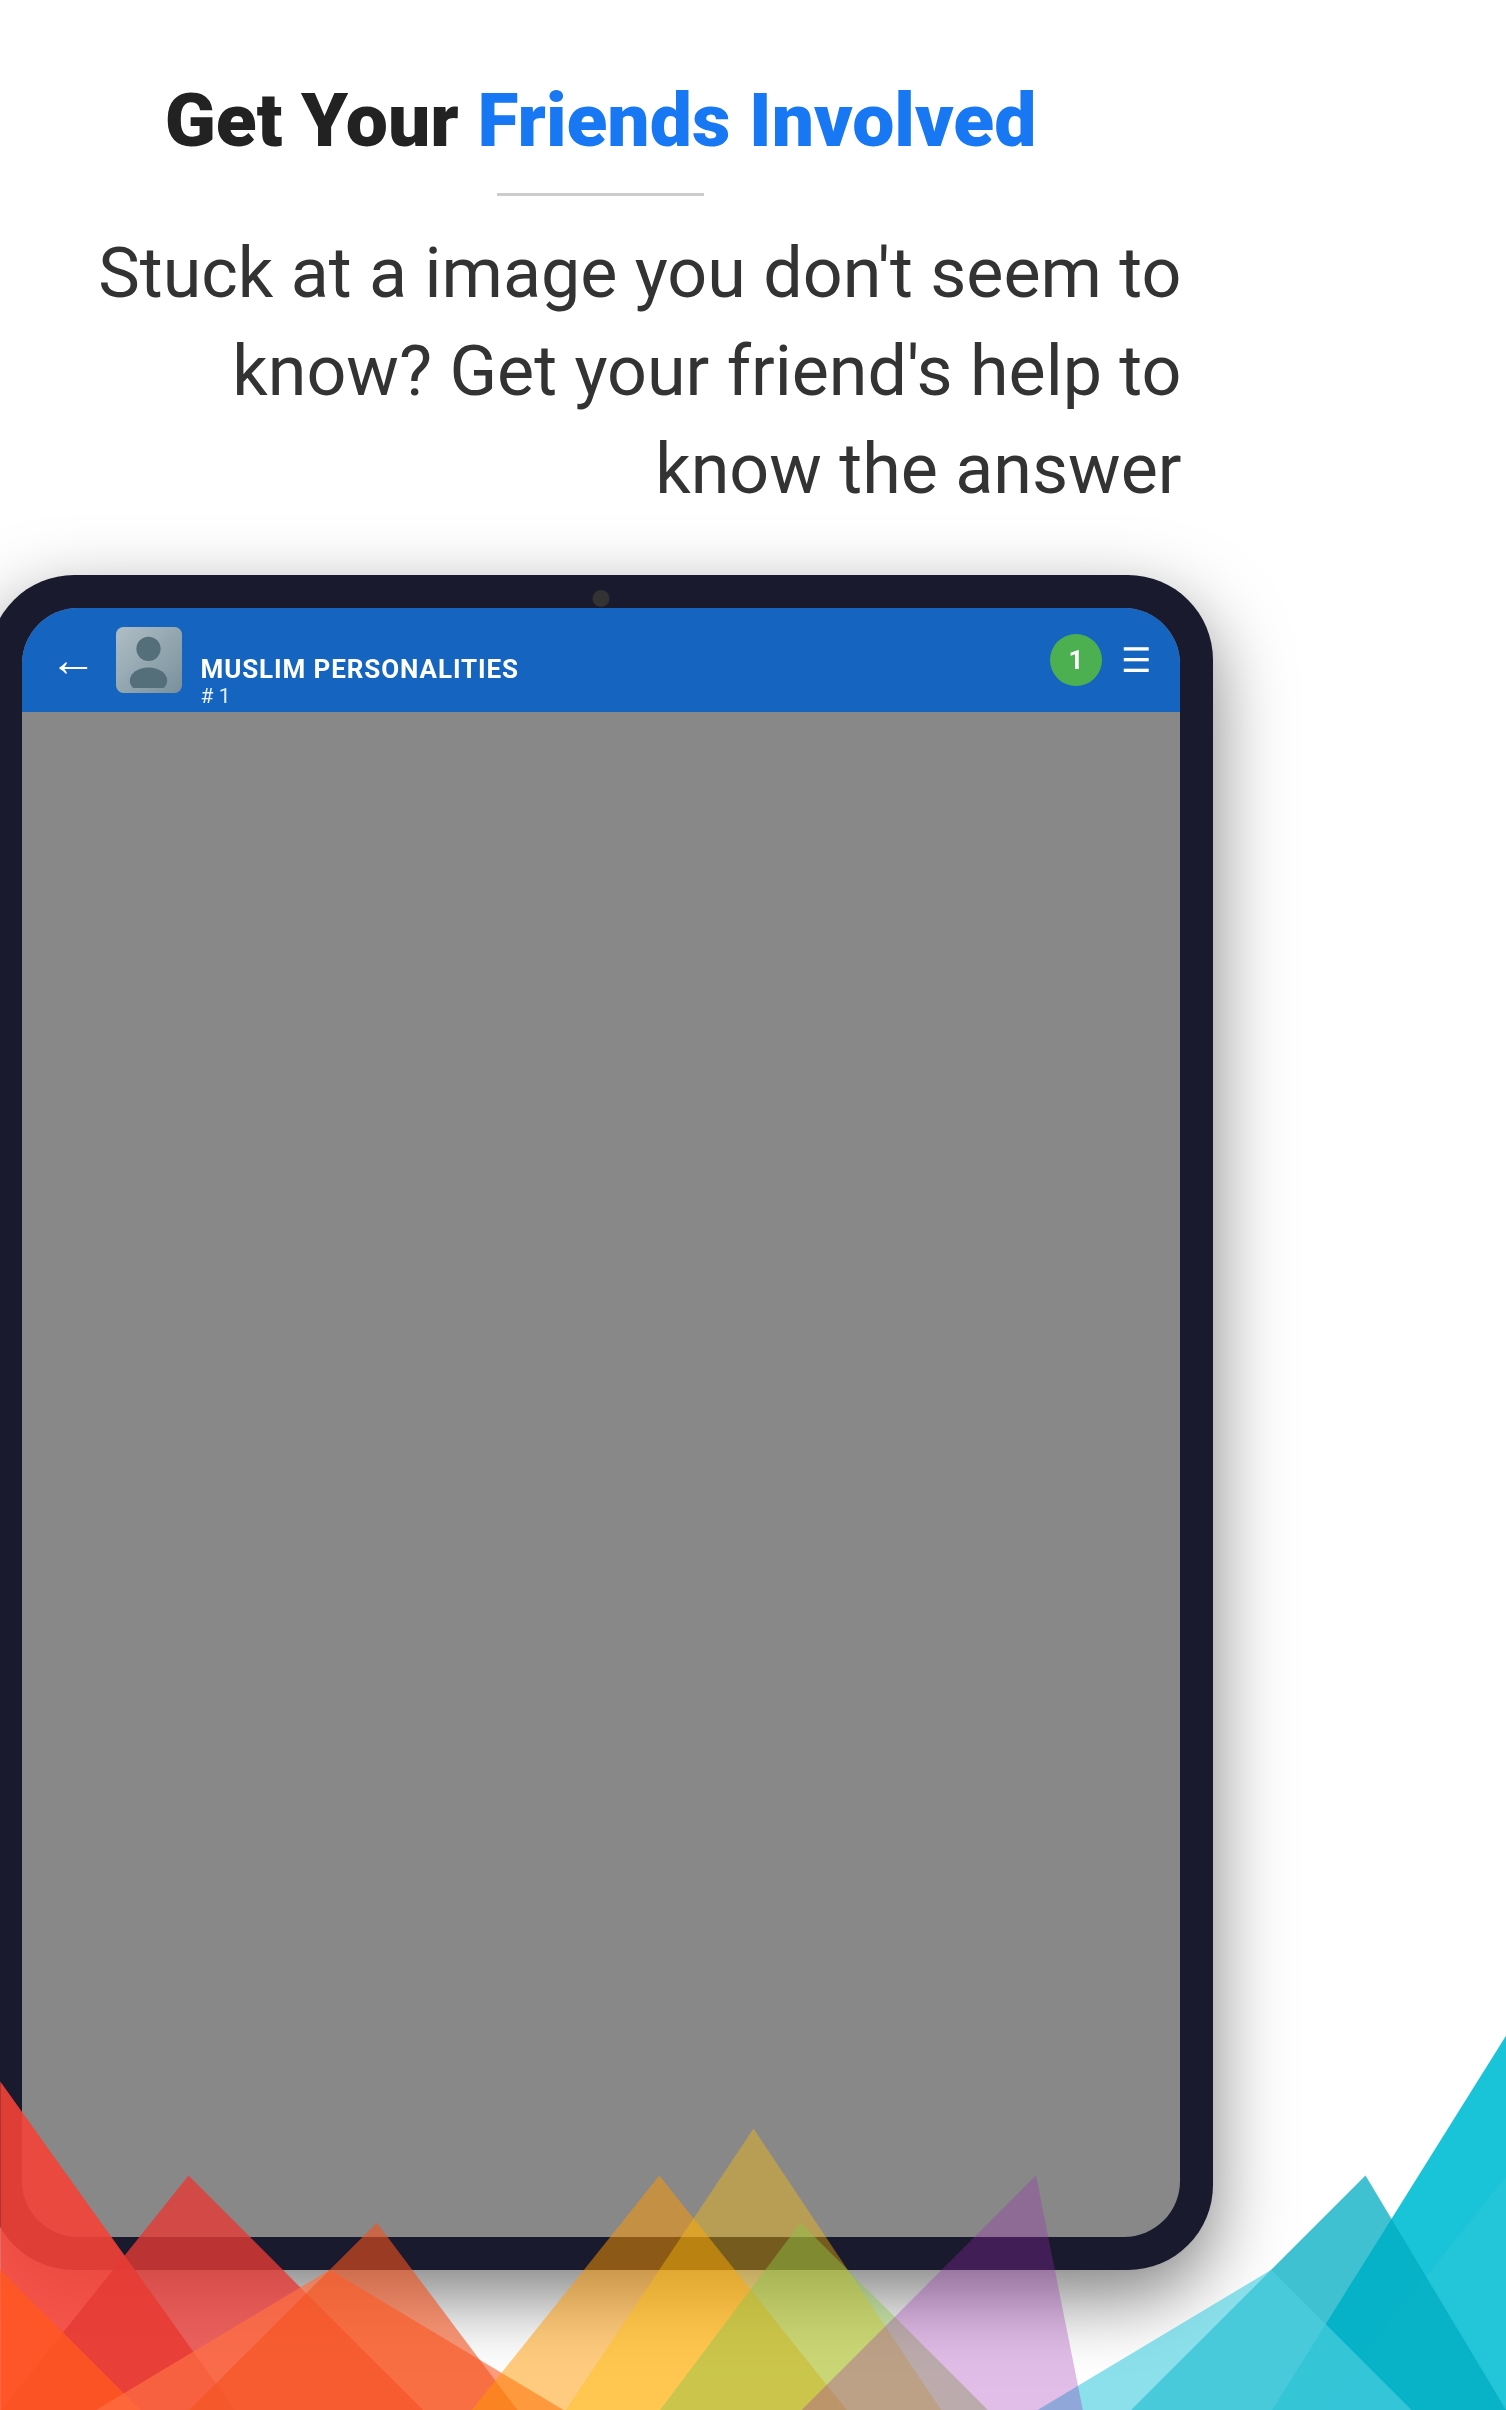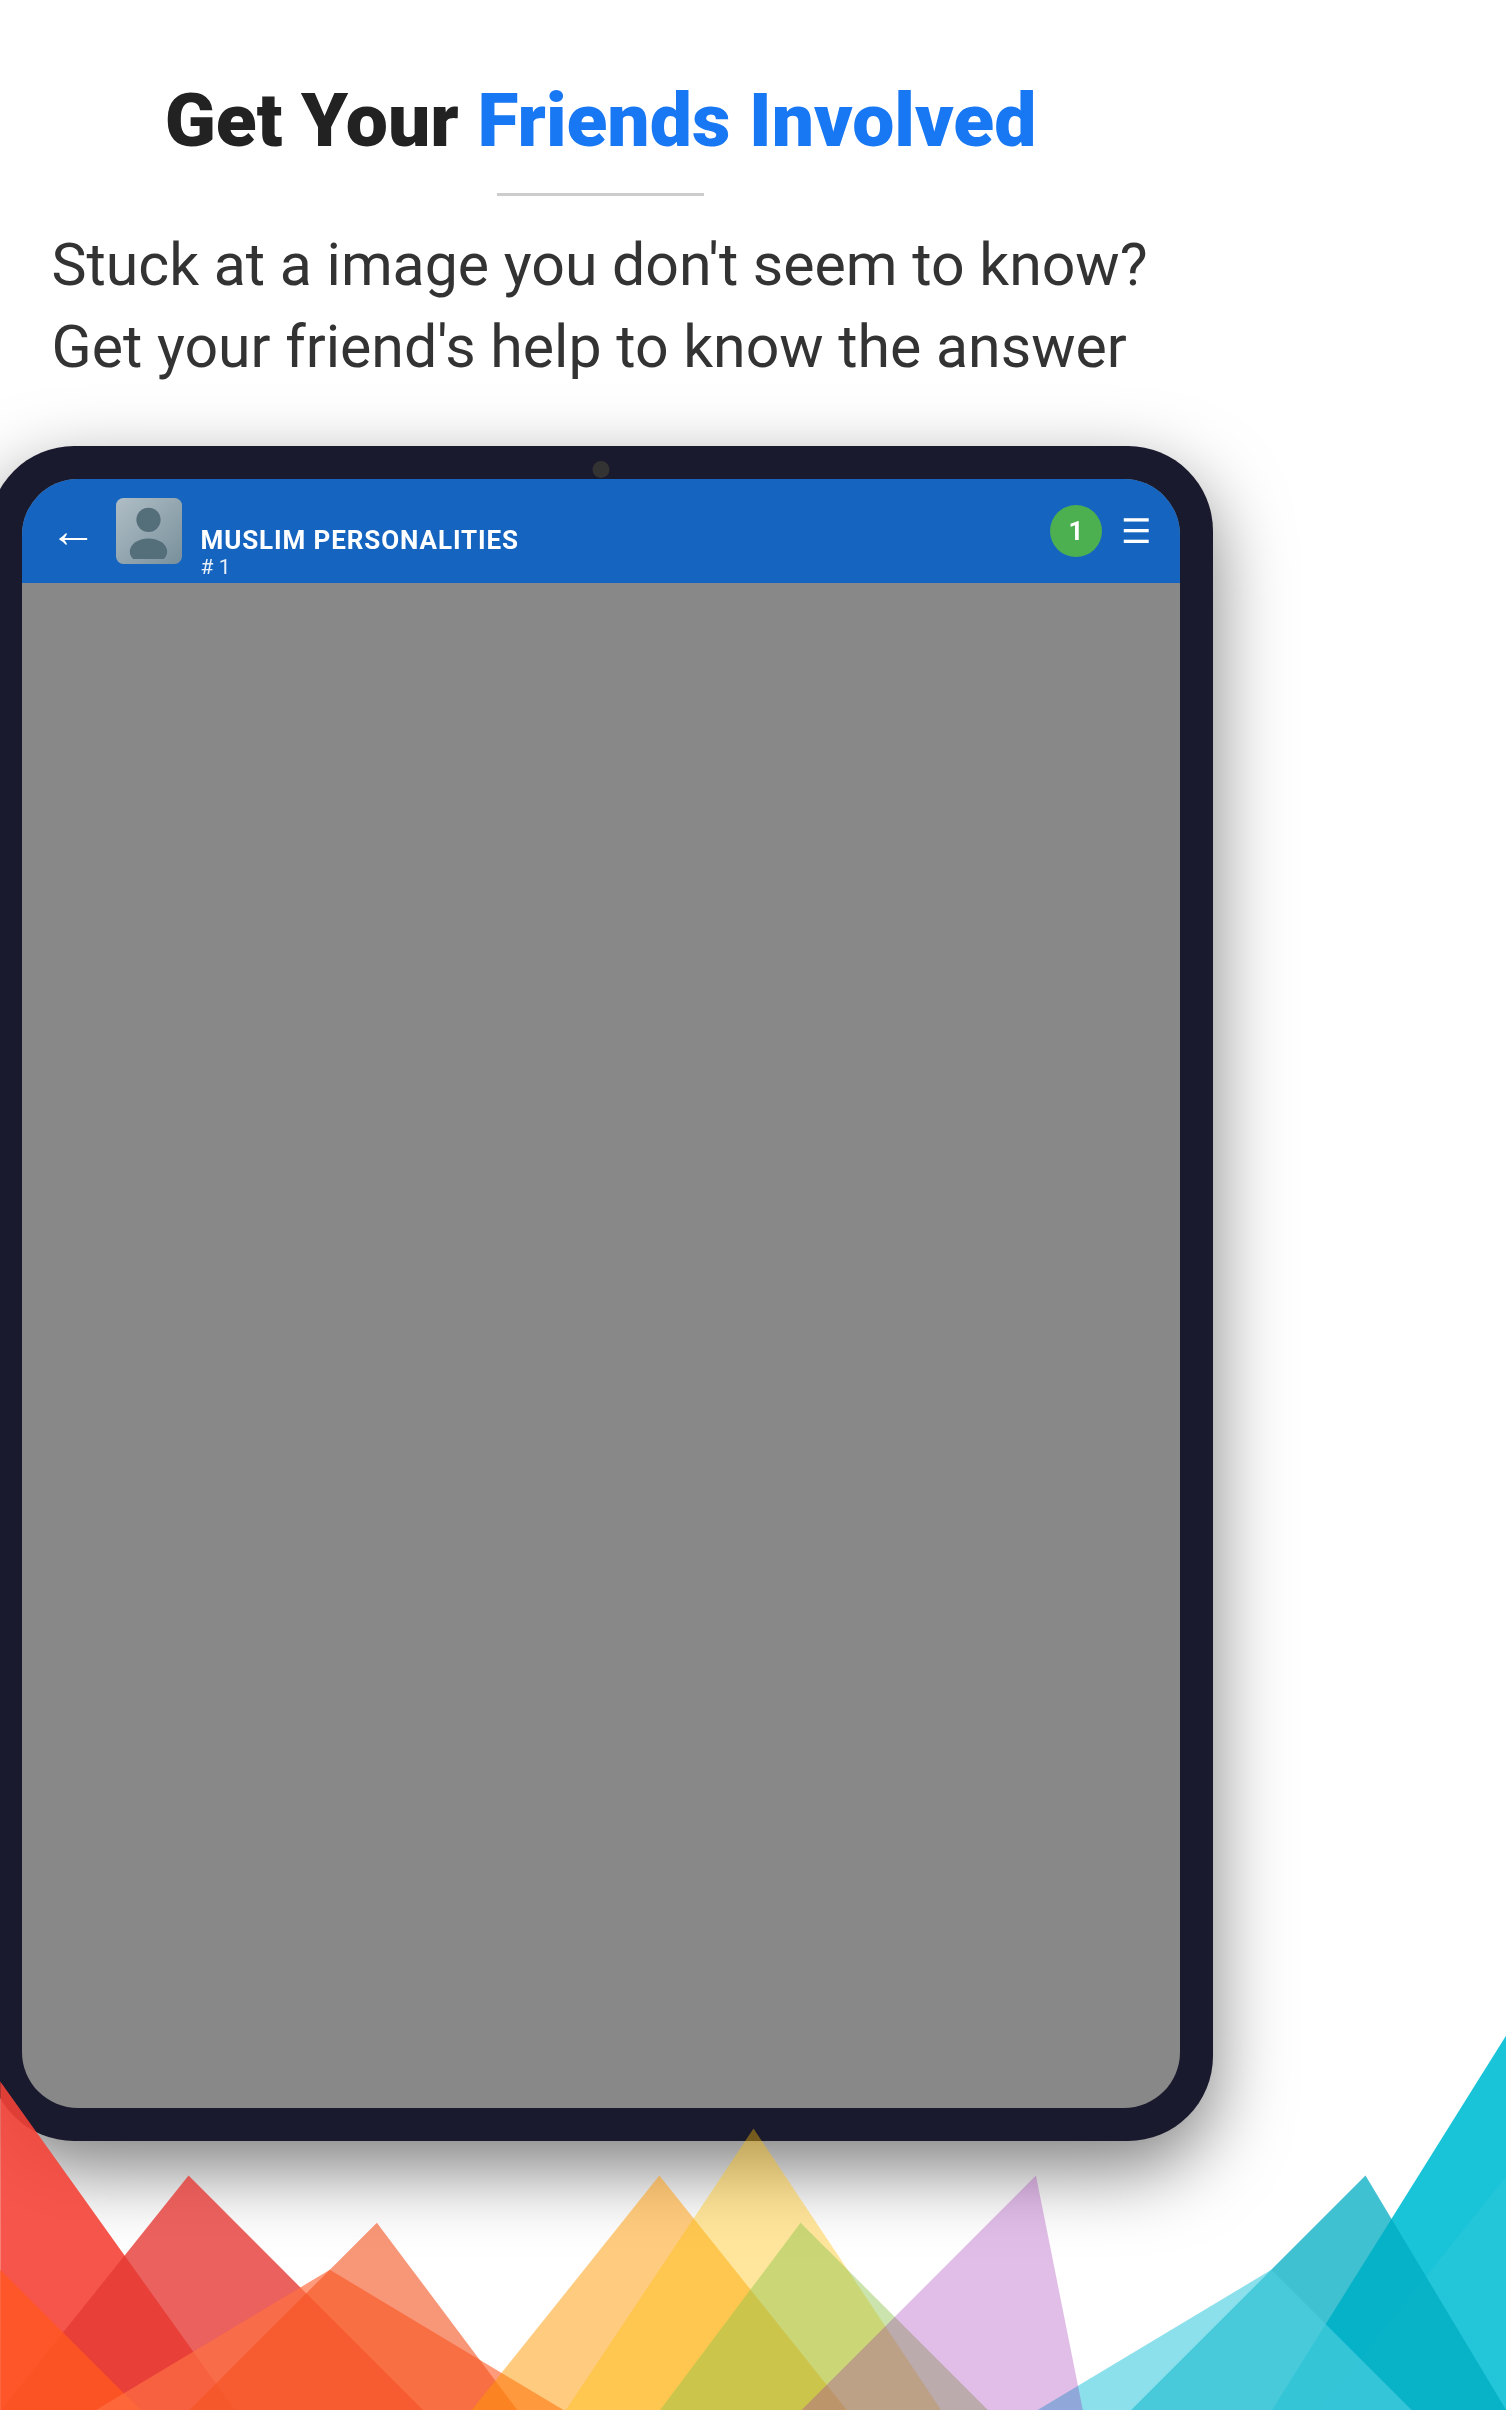--- a/index.html
+++ b/index.html
@@ -36,25 +36,25 @@
     .header-title .blue {
       color: #1877f2;
     }
     .header-divider {
       width: 207px;
       height: 2.8px;
       background: #ccc;
       margin: 28px auto;
     }
     .header-subtitle {
-      font-size: 59px;
+      font-size: 70px;
       color: #333;
       line-height: 1.4;
       max-width: 1130px;
-      text-align: left;
+      text-align: right;
       margin-left: 32px;
     }
 
     
     .tablet-frame {
       width: 1224px;
       height: 1695px;
       background: #1a1a2e;
       border-radius: 85px;
       padding: 33px;

